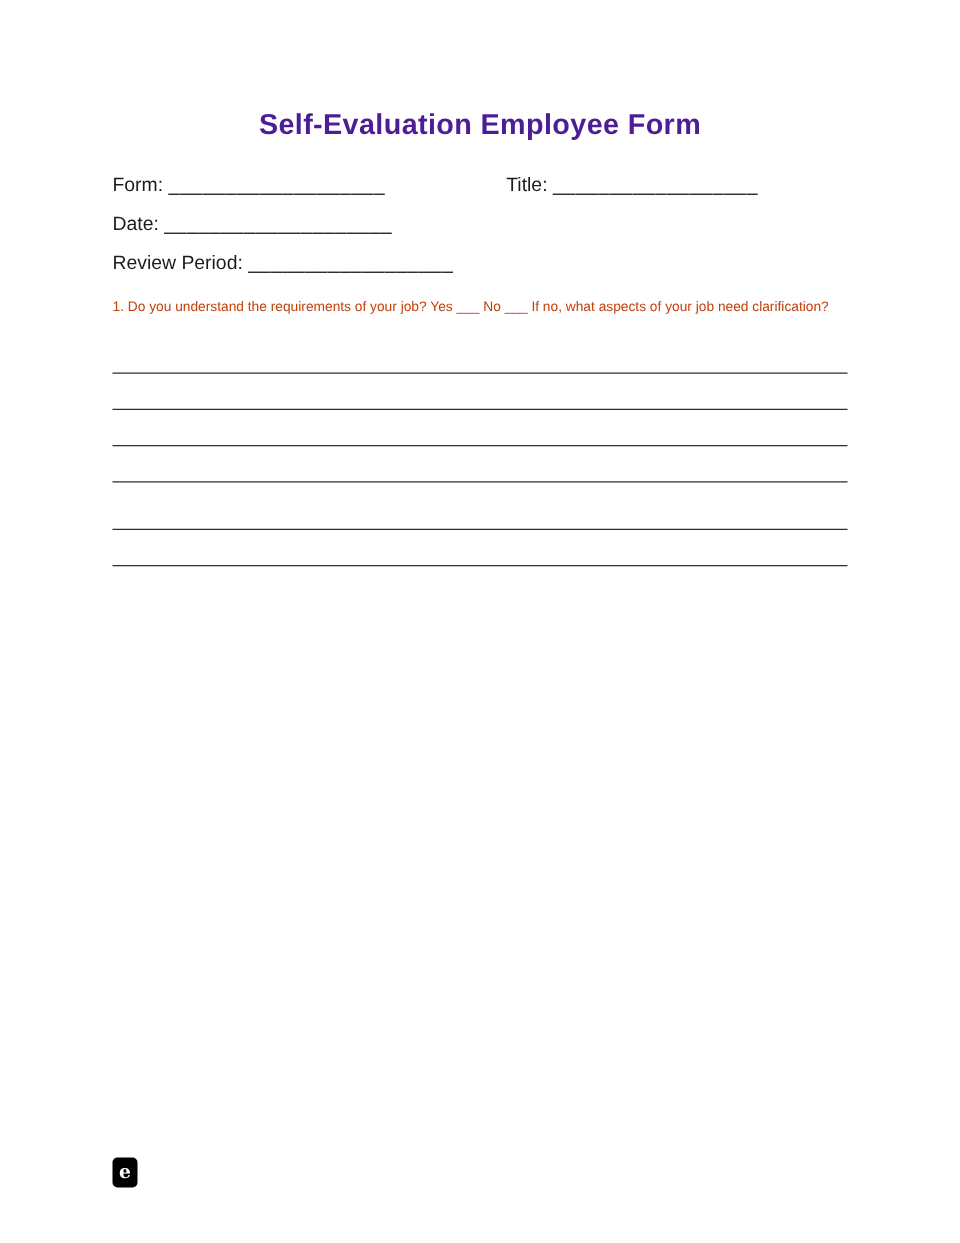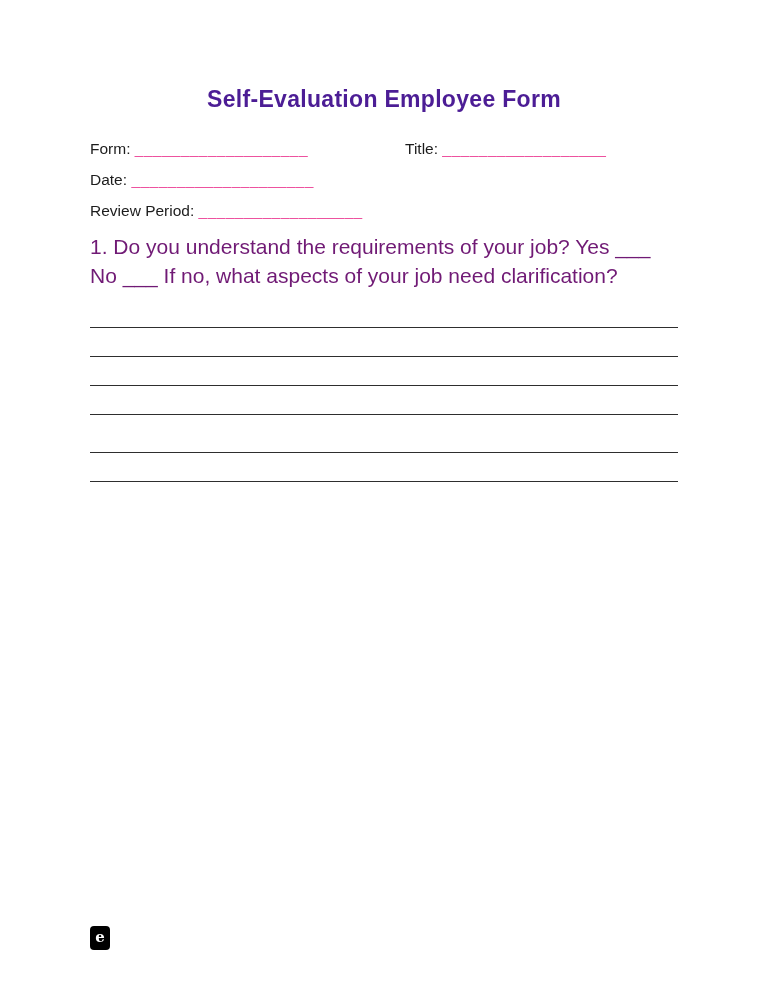--- a/index.html
+++ b/index.html
@@ -41,31 +41,31 @@
   }
   .field-left {
     width: 315px;
     flex: 0 0 315px;
   }
   .field-right {
     flex: 1;
   }
   .blank {
     letter-spacing: 0.5px;
-    color: #ec4899;
+    color: #000000;
     text-align: center;
   }
   .question-block {
     margin-top: 6px;
   }
   .question-text {
-    font-size: 21px;
+    font-size: 11px;
     line-height: 29px;
     margin: 0;
-    color: #701a75;
+    color: #c2410c;
   }
   .answer-lines {
     margin-top: 9px;
   }
   .answer-line {
     height: 28px;
     border-bottom: 1.5px solid #2e2e2e;
   }
   .logo {
     position: absolute;

